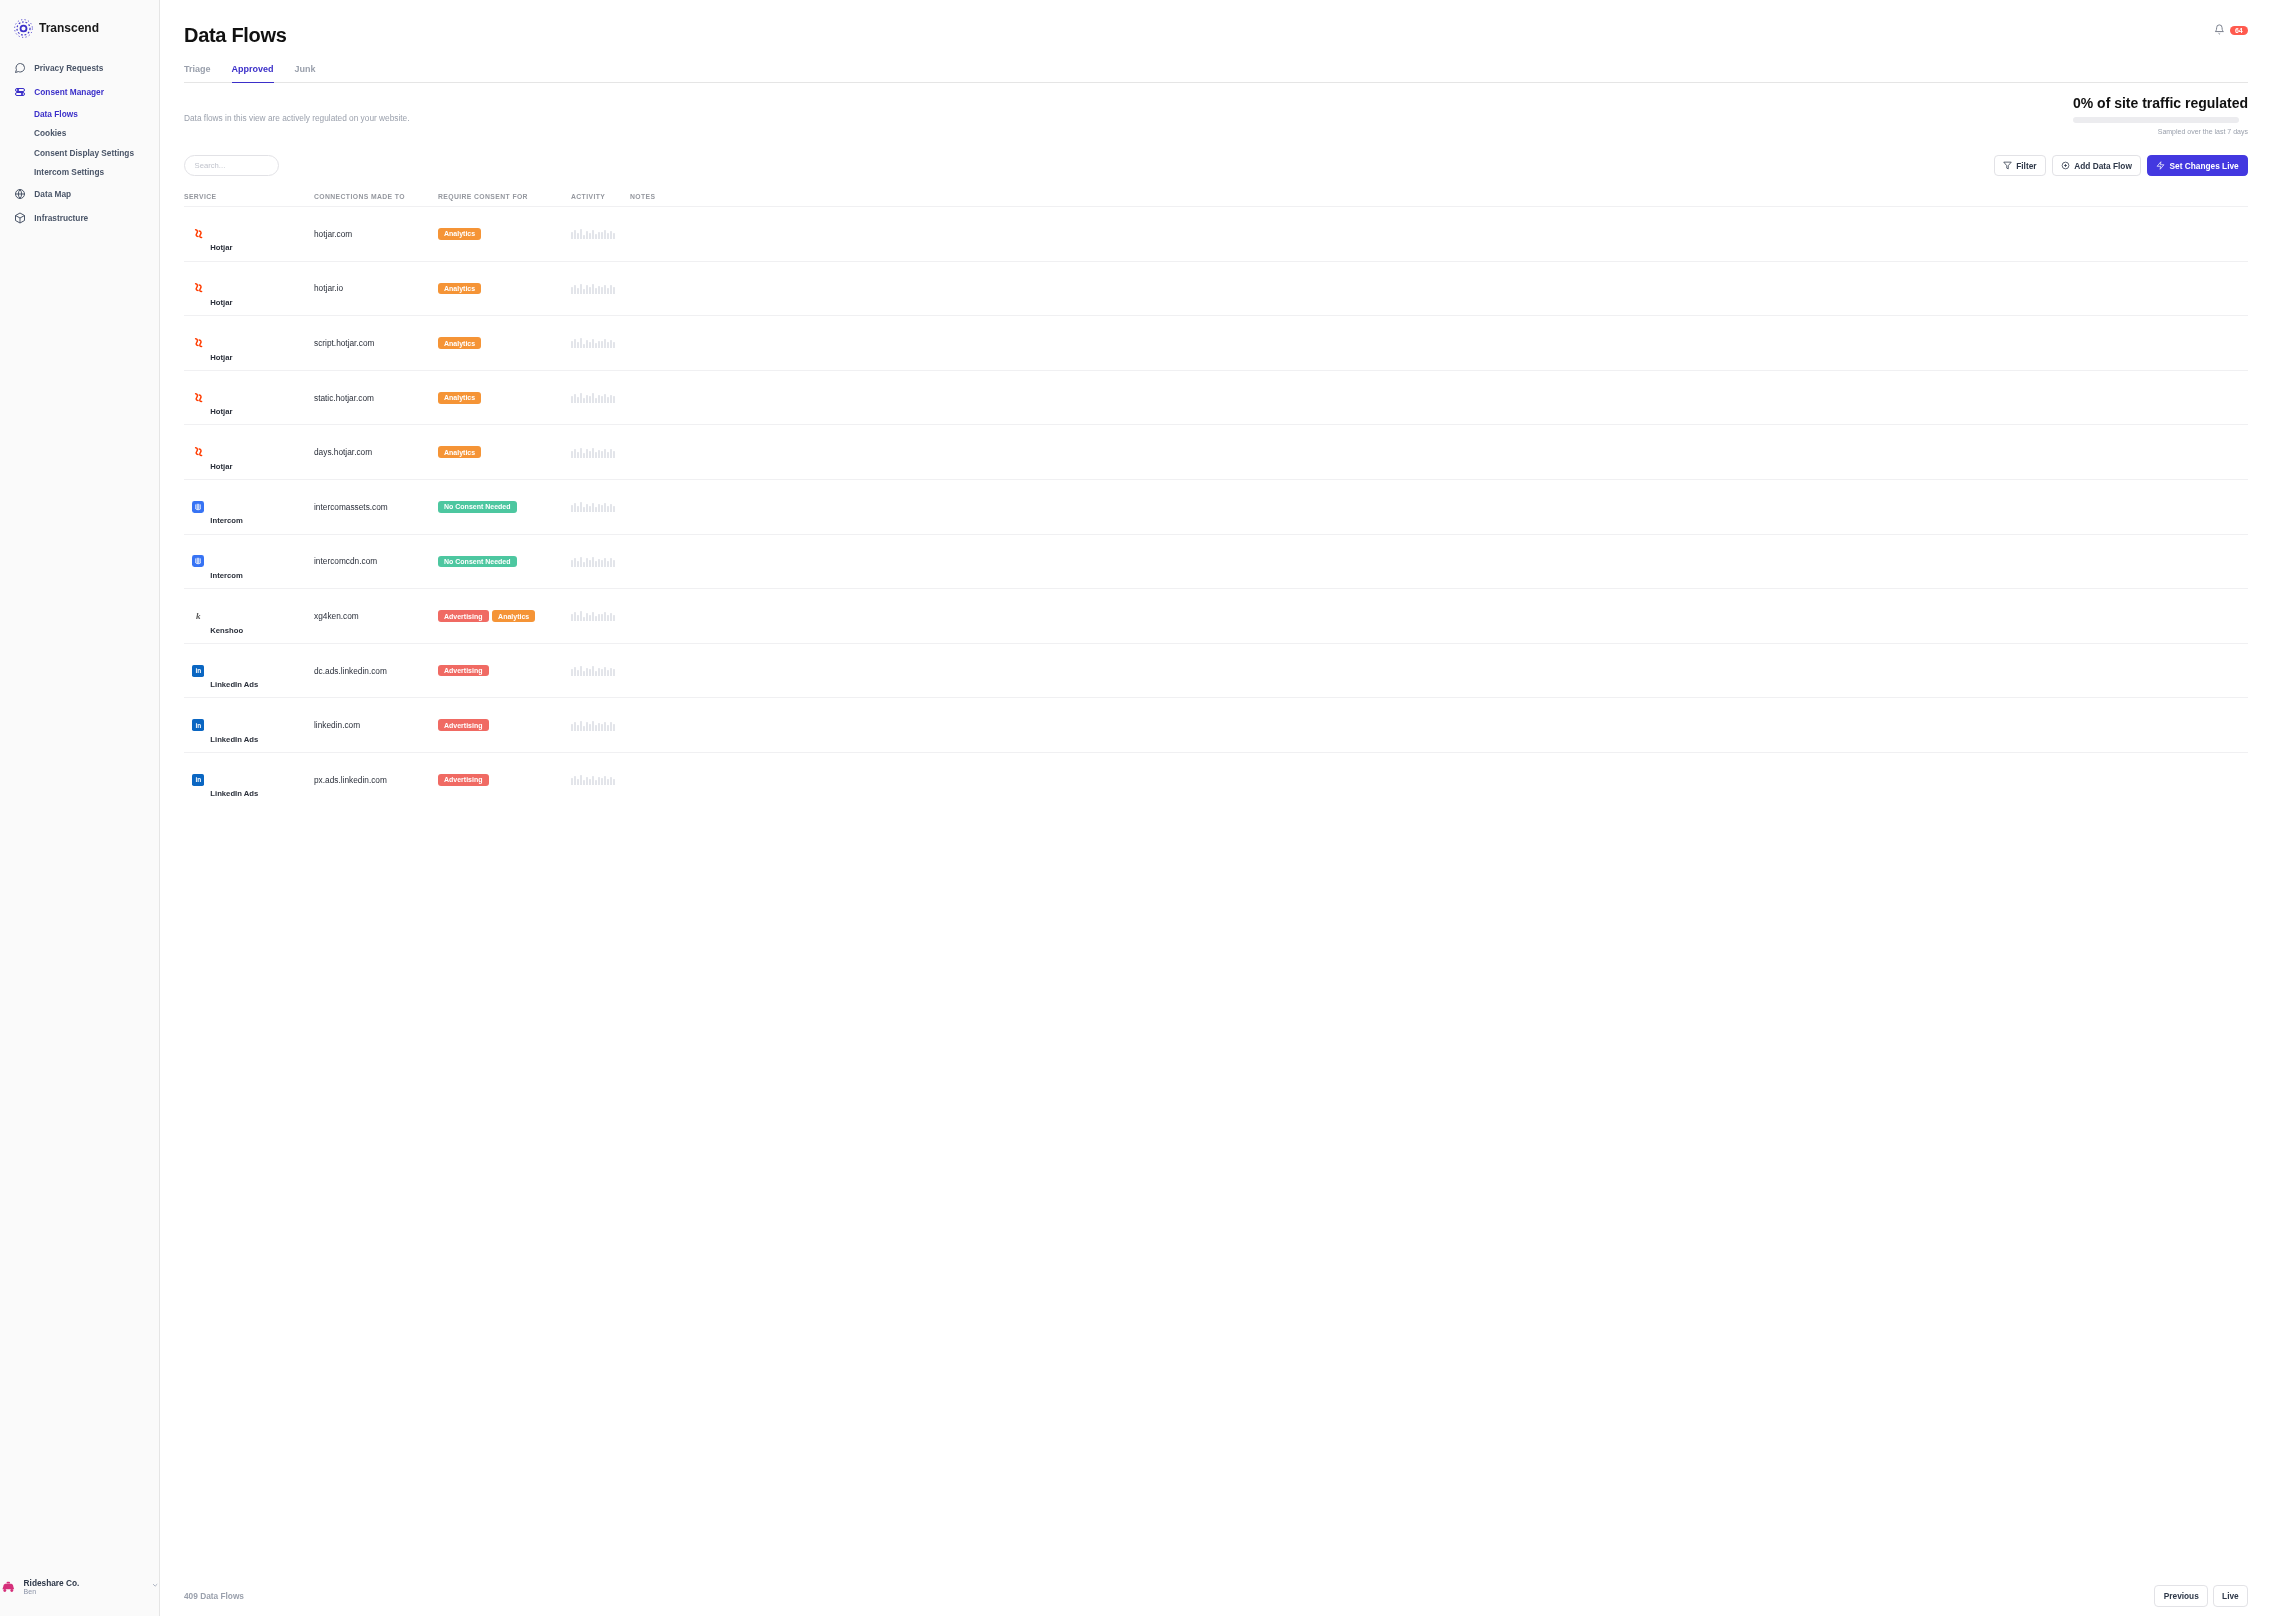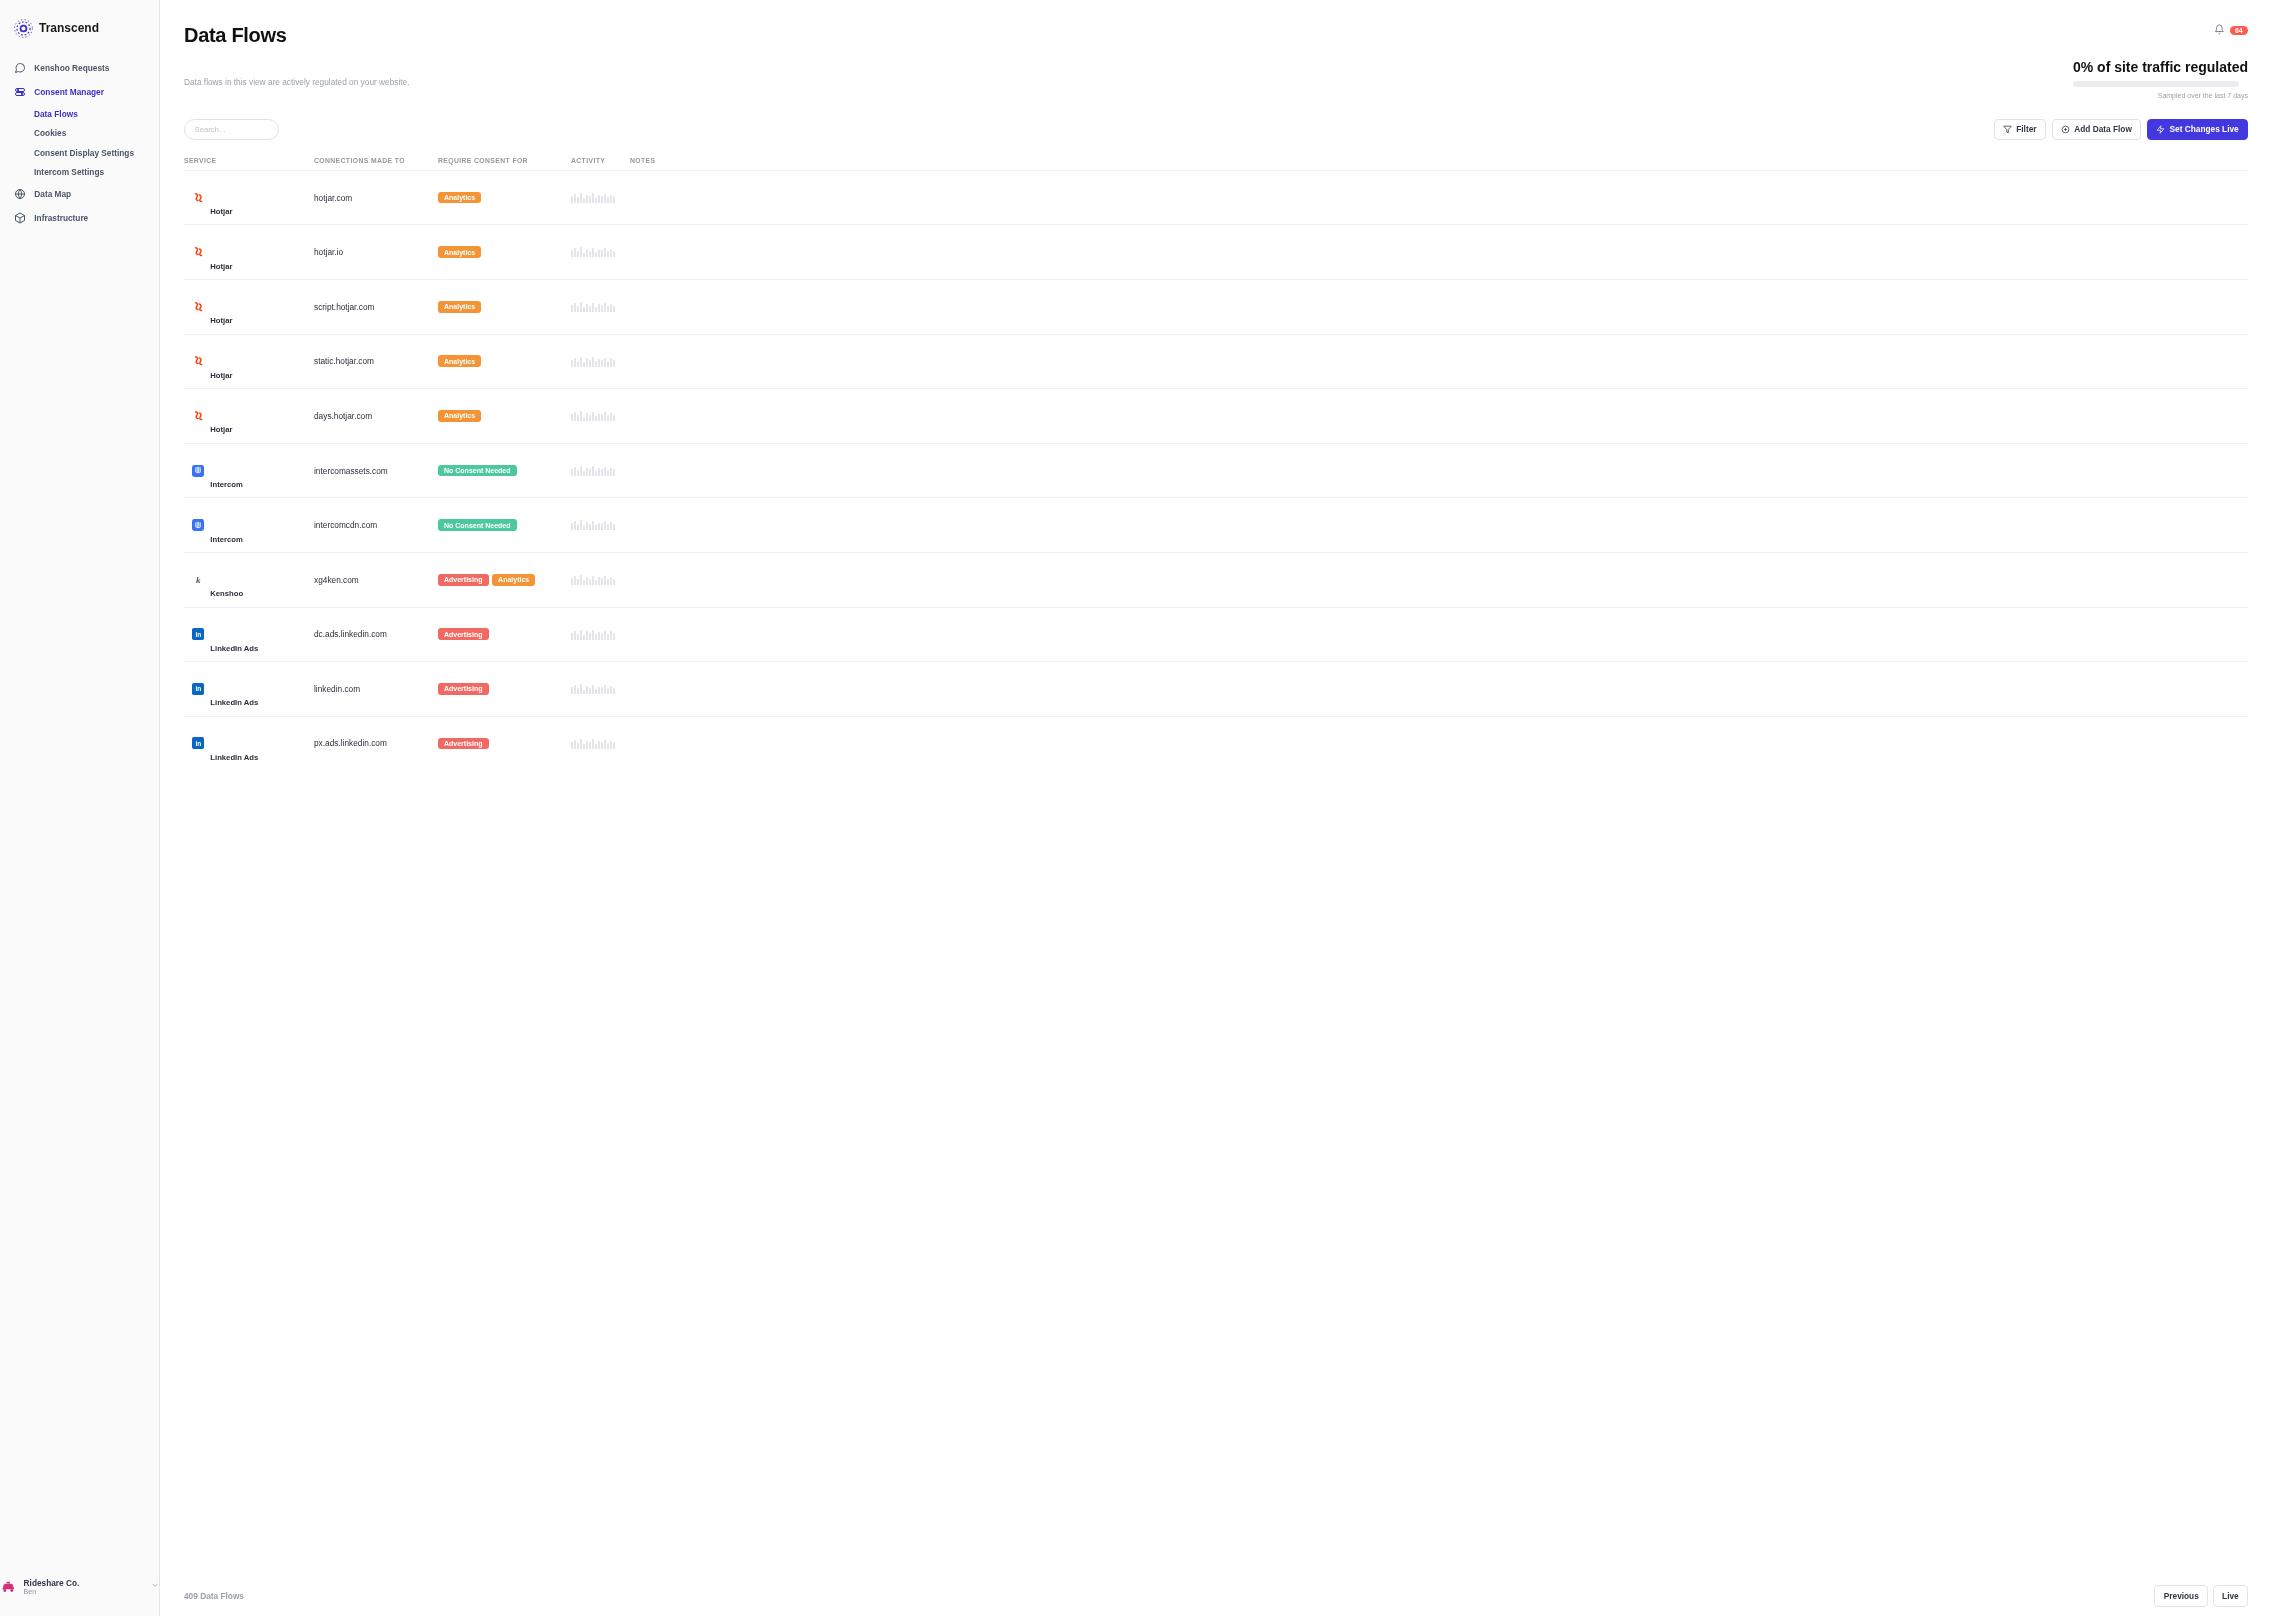--- a/index.html
+++ b/index.html
@@ -91,21 +91,21 @@
       <span class="logo-text">Transcend</span>
     </div>
 
     <nav class="nav">
       <div class="nav-item">
         <span class="nav-icon">
           <svg viewBox="0 0 24 24" width="12" height="12" fill="none" stroke="#4a5568" stroke-width="2">
               <path d="M21 11.5a8.38 8.38 0 0 1-.9 3.8 8.5 8.5 0 0 1-7.6 4.7 8.38 8.38 0 0 1-3.8-.9L3 21l1.9-5.7a8.38 8.38 0 0 1-.9-3.8 8.5 8.5 0 0 1 4.7-7.6 8.38 8.38 0 0 1 3.8-.9h.5a8.48 8.48 0 0 1 8 8v.5z"></path>
             </svg>
         </span>
-        <span>Kenshoo Requests</span>
+        <span>Privacy Requests</span>
       </div>
 
       <div class="nav-item active">
         <span class="nav-icon">
           <svg viewBox="0 0 24 24" width="12" height="12" fill="none" stroke="#3b2fc9" stroke-width="2">
               <rect x="3" y="5" width="18" height="6" rx="3"></rect>
               <rect x="3" y="13" width="18" height="6" rx="3"></rect>
               <circle cx="8" cy="8" r="1.5" fill="#3b2fc9"></circle>
               <circle cx="16" cy="16" r="1.5" fill="#3b2fc9"></circle>
             </svg>
@@ -166,20 +166,25 @@
         <span class="bell">
           <svg width="10.7" height="10.7" viewBox="0 0 24 24" fill="none" stroke="currentColor" stroke-width="2">
               <path d="M18 8a6 6 0 0 0-12 0c0 7-3 9-3 9h18s-3-2-3-9"></path>
               <path d="M13.73 21a2 2 0 0 1-3.46 0"></path>
             </svg>
         </span>
         <span class="badge">64</span>
       </div>
     </div>
 
+    <div class="tabs">
+      <div class="tab">Triage</div>
+      <div class="tab active">Approved</div>
+      <div class="tab">Junk</div>
+    </div>
 
     <div class="subhead">
       <div class="desc">Data flows in this view are actively regulated on your website.</div>
       <div class="stat-block">
         <div class="stat-title">0% of site traffic regulated</div>
         <div class="progress"></div>
         <div class="stat-sub">Sampled over the last 7 days</div>
       </div>
     </div>
 

